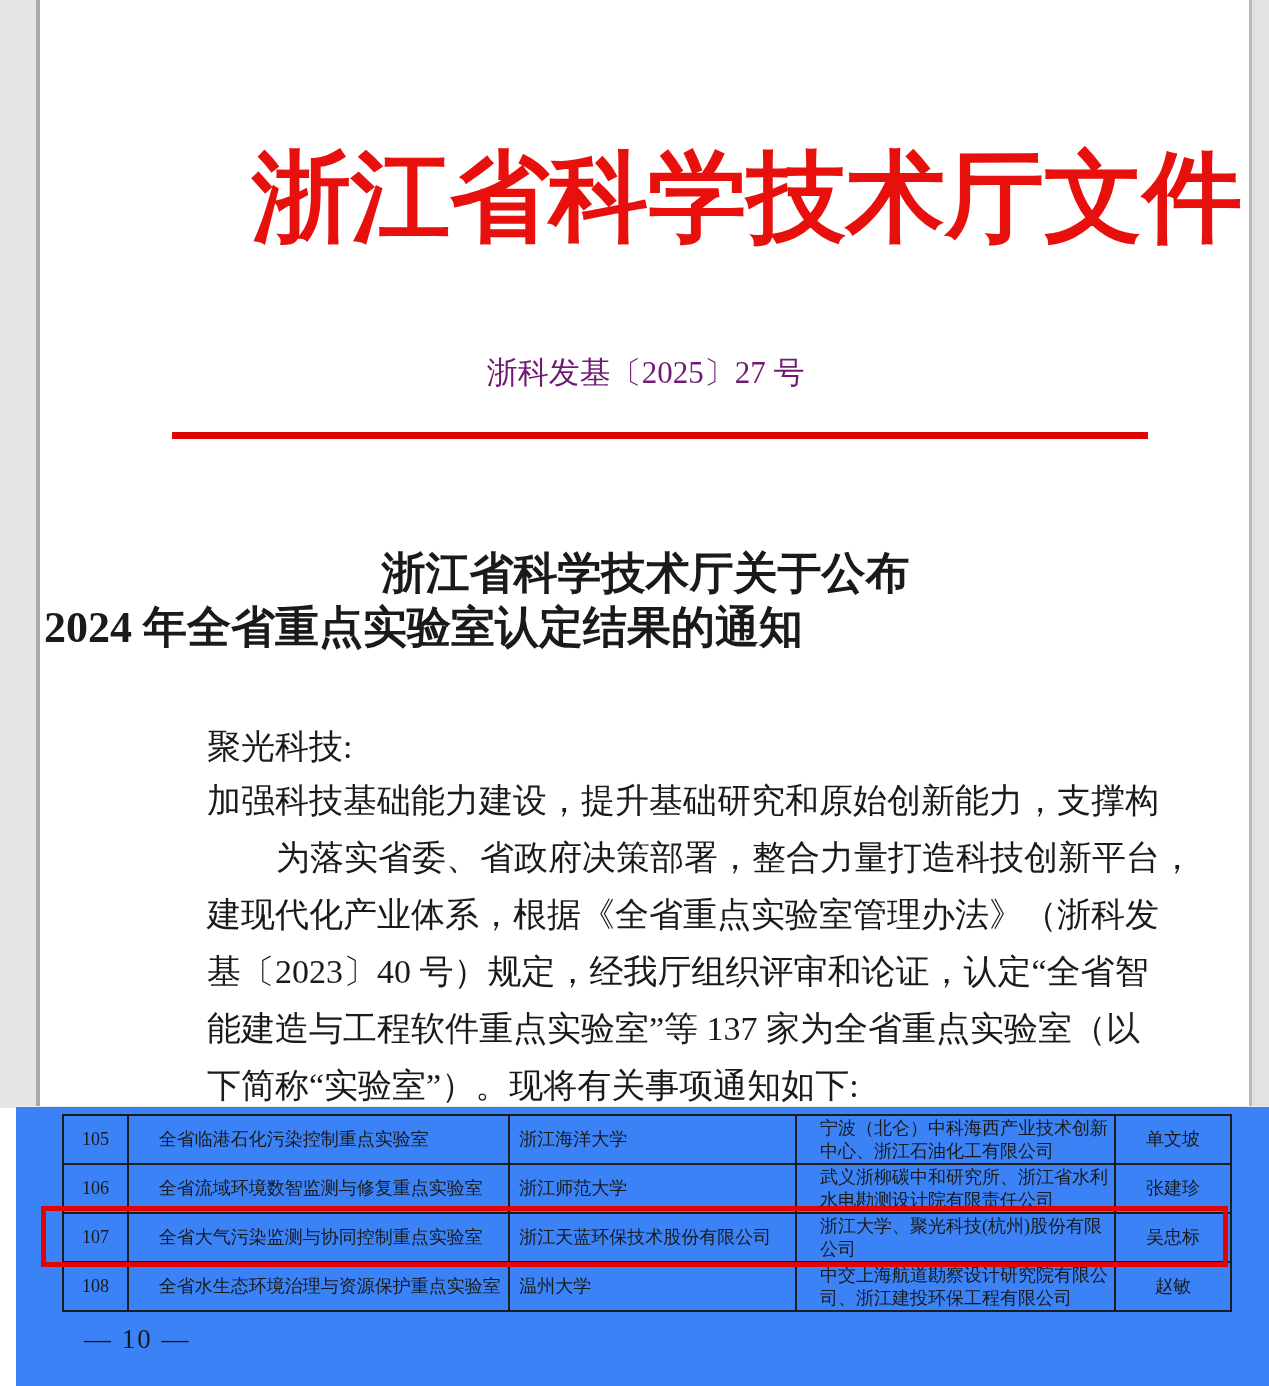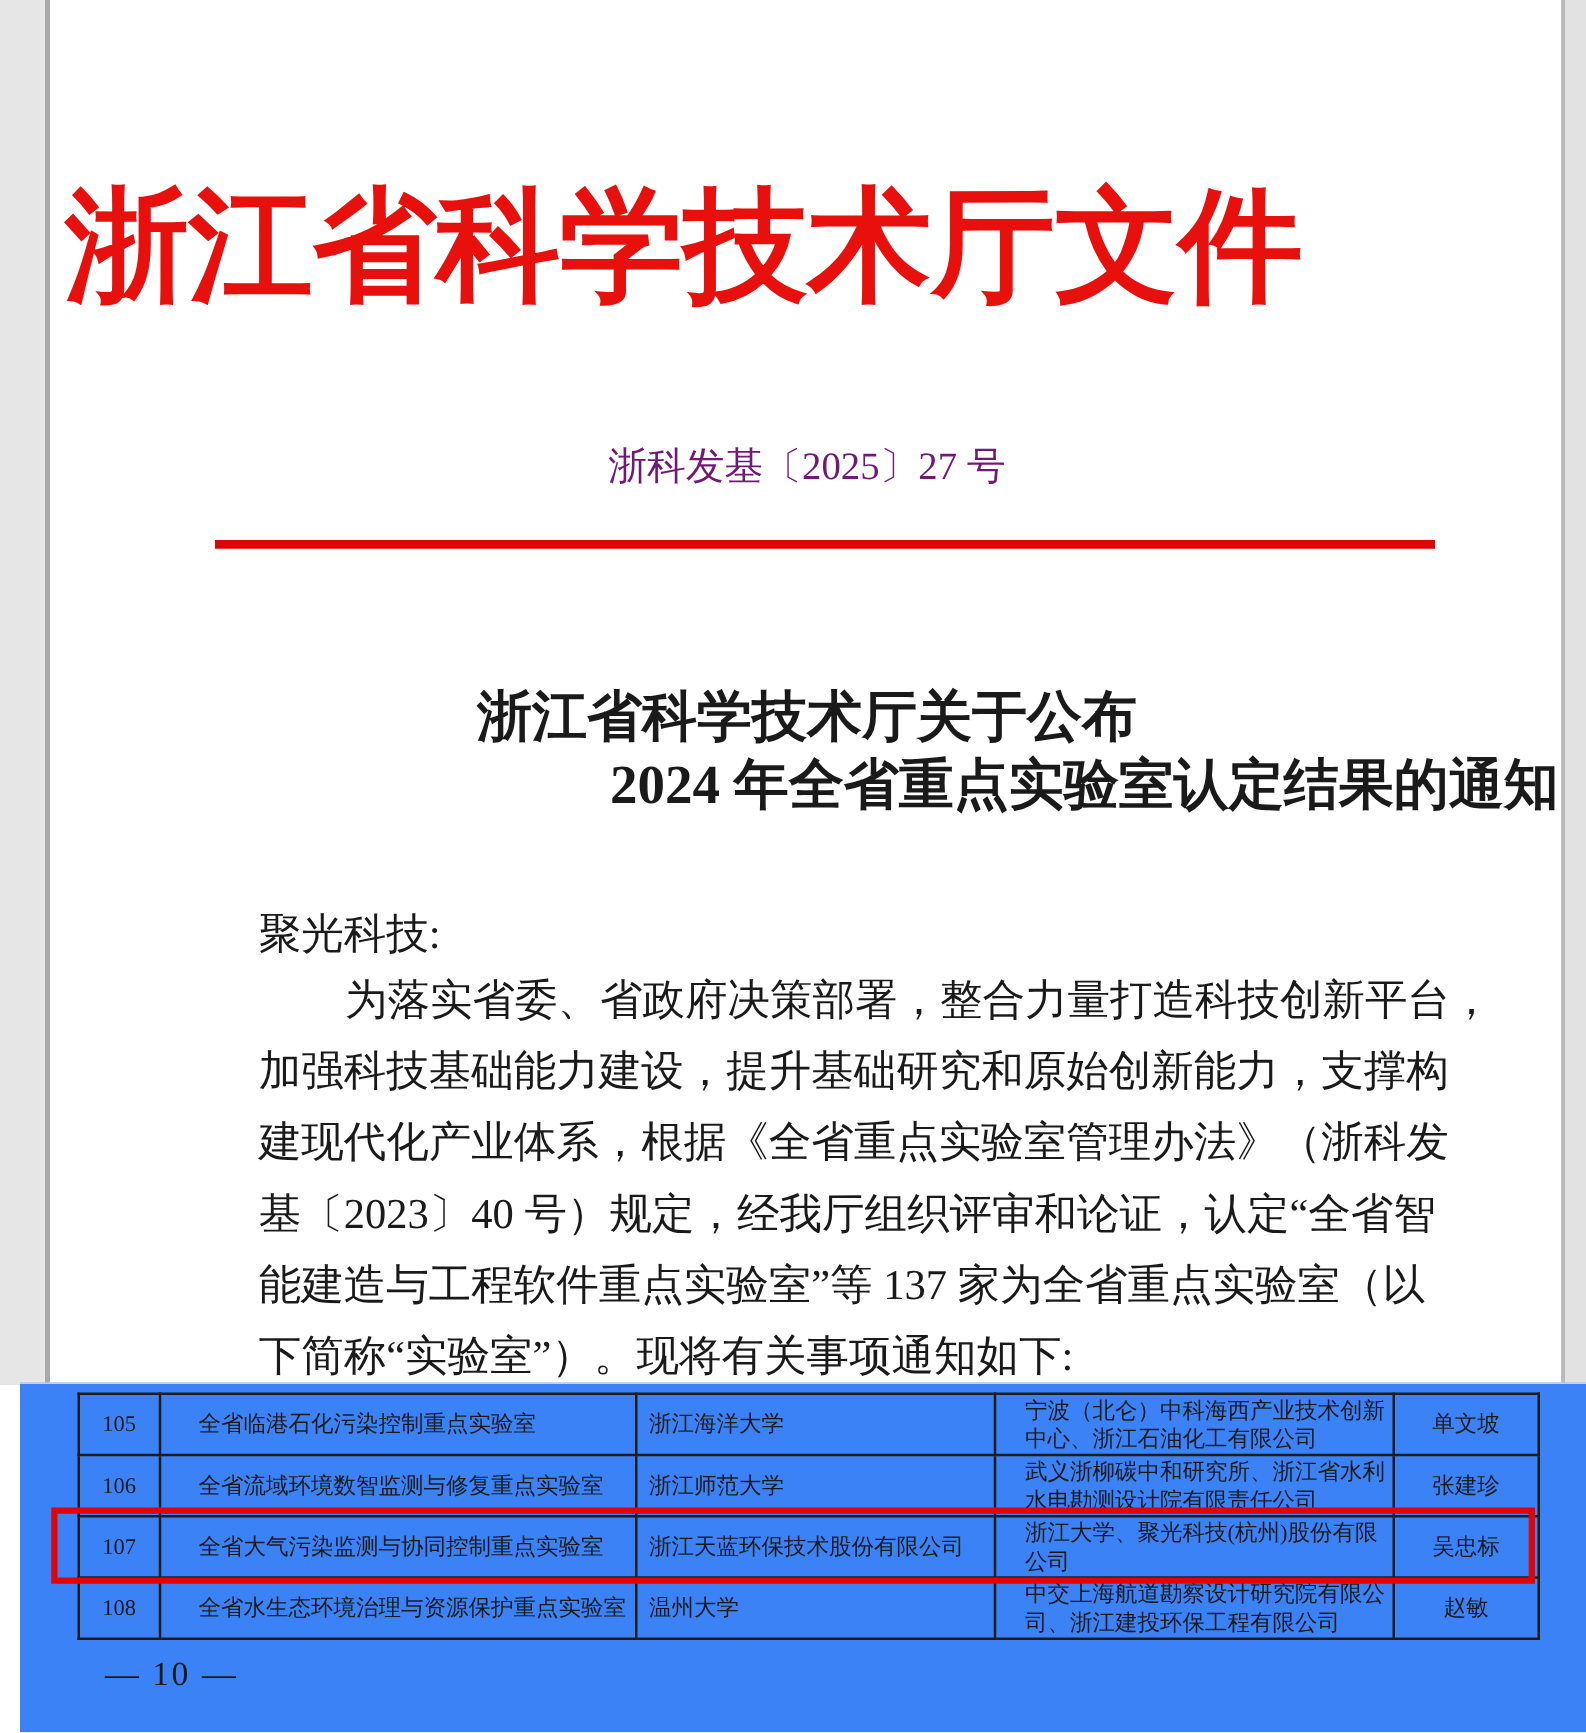--- a/index.html
+++ b/index.html
@@ -8,31 +8,31 @@
   .stage { position: relative; width: 1269px; height: 1386px; overflow: hidden; background: #fff; }
 
   
   .margin-left  { position: absolute; left: 0; top: 0; width: 40px; height: 1108px;
                   background: #e6e6e6; border-right: 4px solid #a9a9a9; z-index: 1; }
   .margin-right { position: absolute; right: 0; top: 0; width: 20px; height: 1110px;
                   background: #e2e2e2; border-left: 3px solid #b9b9b9; z-index: 1; }
 
   .content { position: absolute; inset: 0; z-index: 2; }
 
-  .doc-title { position: absolute; top: 146px; left: 52px; width: 1203px;
-               text-align: left; font-size: 99px; font-weight: 900;
+  .doc-title { position: absolute; top: 146px; left: 39px; width: 1203px;
+               text-align: right; font-size: 99px; font-weight: 900;
                letter-spacing: 0px; line-height: 1.05; white-space: nowrap; }
   .doc-number { position: absolute; top: 352px; left: 44px; width: 1203px;
                 text-align: center; font-size: 31px; color: #701a75; }
   .red-rule { position: absolute; top: 432px; left: 172px; width: 976px; height: 7px; }
 
   .heading-1 { position: absolute; top: 526px; left: 44px; width: 1203px;
                text-align: center; font-size: 44px; font-weight: 700; white-space: nowrap; margin-top: 18px; }
   .heading-2 { position: absolute; top: 598px; left: 44px; width: 1203px;
-               text-align: right; font-size: 44px; font-weight: 700; white-space: nowrap; }
+               text-align: left; font-size: 44px; font-weight: 700; white-space: nowrap; }
 
   .salutation { position: absolute; top: 724px; left: 207px; font-size: 34px; white-space: nowrap; }
   .body-text { position: absolute; top: 772px; left: 207px; width: 920px; }
   .body-line { font-size: 34px; line-height: 57px; white-space: nowrap; }
   .body-line.indent { text-indent: 69px; }
 
   
   .table-strip { position: absolute; left: 16px; top: 1106px; width: 1269px; height: 280px;
                  background: #3b82f6; z-index: 3; border-top: 1px solid #ececec; }
 
@@ -68,22 +68,22 @@
     <div class="doc-number">浙科发基〔2025〕27 号</div>
 
     <div class="red-rule" style="background:#dd0606;"></div>
 
     <div class="heading-1">浙江省科学技术厅关于公布</div>
     <div class="heading-2">2024 年全省重点实验室认定结果的通知</div>
 
     <div class="salutation">聚光科技:</div>
 
     <div class="body-text">
+      <div class="body-line">加强科技基础能力建设，提升基础研究和原始创新能力，支撑构</div>
       <div class="body-line indent">为落实省委、省政府决策部署，整合力量打造科技创新平台，</div>
-      <div class="body-line">加强科技基础能力建设，提升基础研究和原始创新能力，支撑构</div>
       <div class="body-line">建现代化产业体系，根据《全省重点实验室管理办法》（浙科发</div>
       <div class="body-line">基〔2023〕40 号）规定，经我厅组织评审和论证，认定“全省智</div>
       <div class="body-line">能建造与工程软件重点实验室”等 137 家为全省重点实验室（以</div>
       <div class="body-line">下简称“实验室”）。现将有关事项通知如下:</div>
     </div>
   </div>
 
   <div class="table-strip">
     <table class="result-table">
       <tbody>

